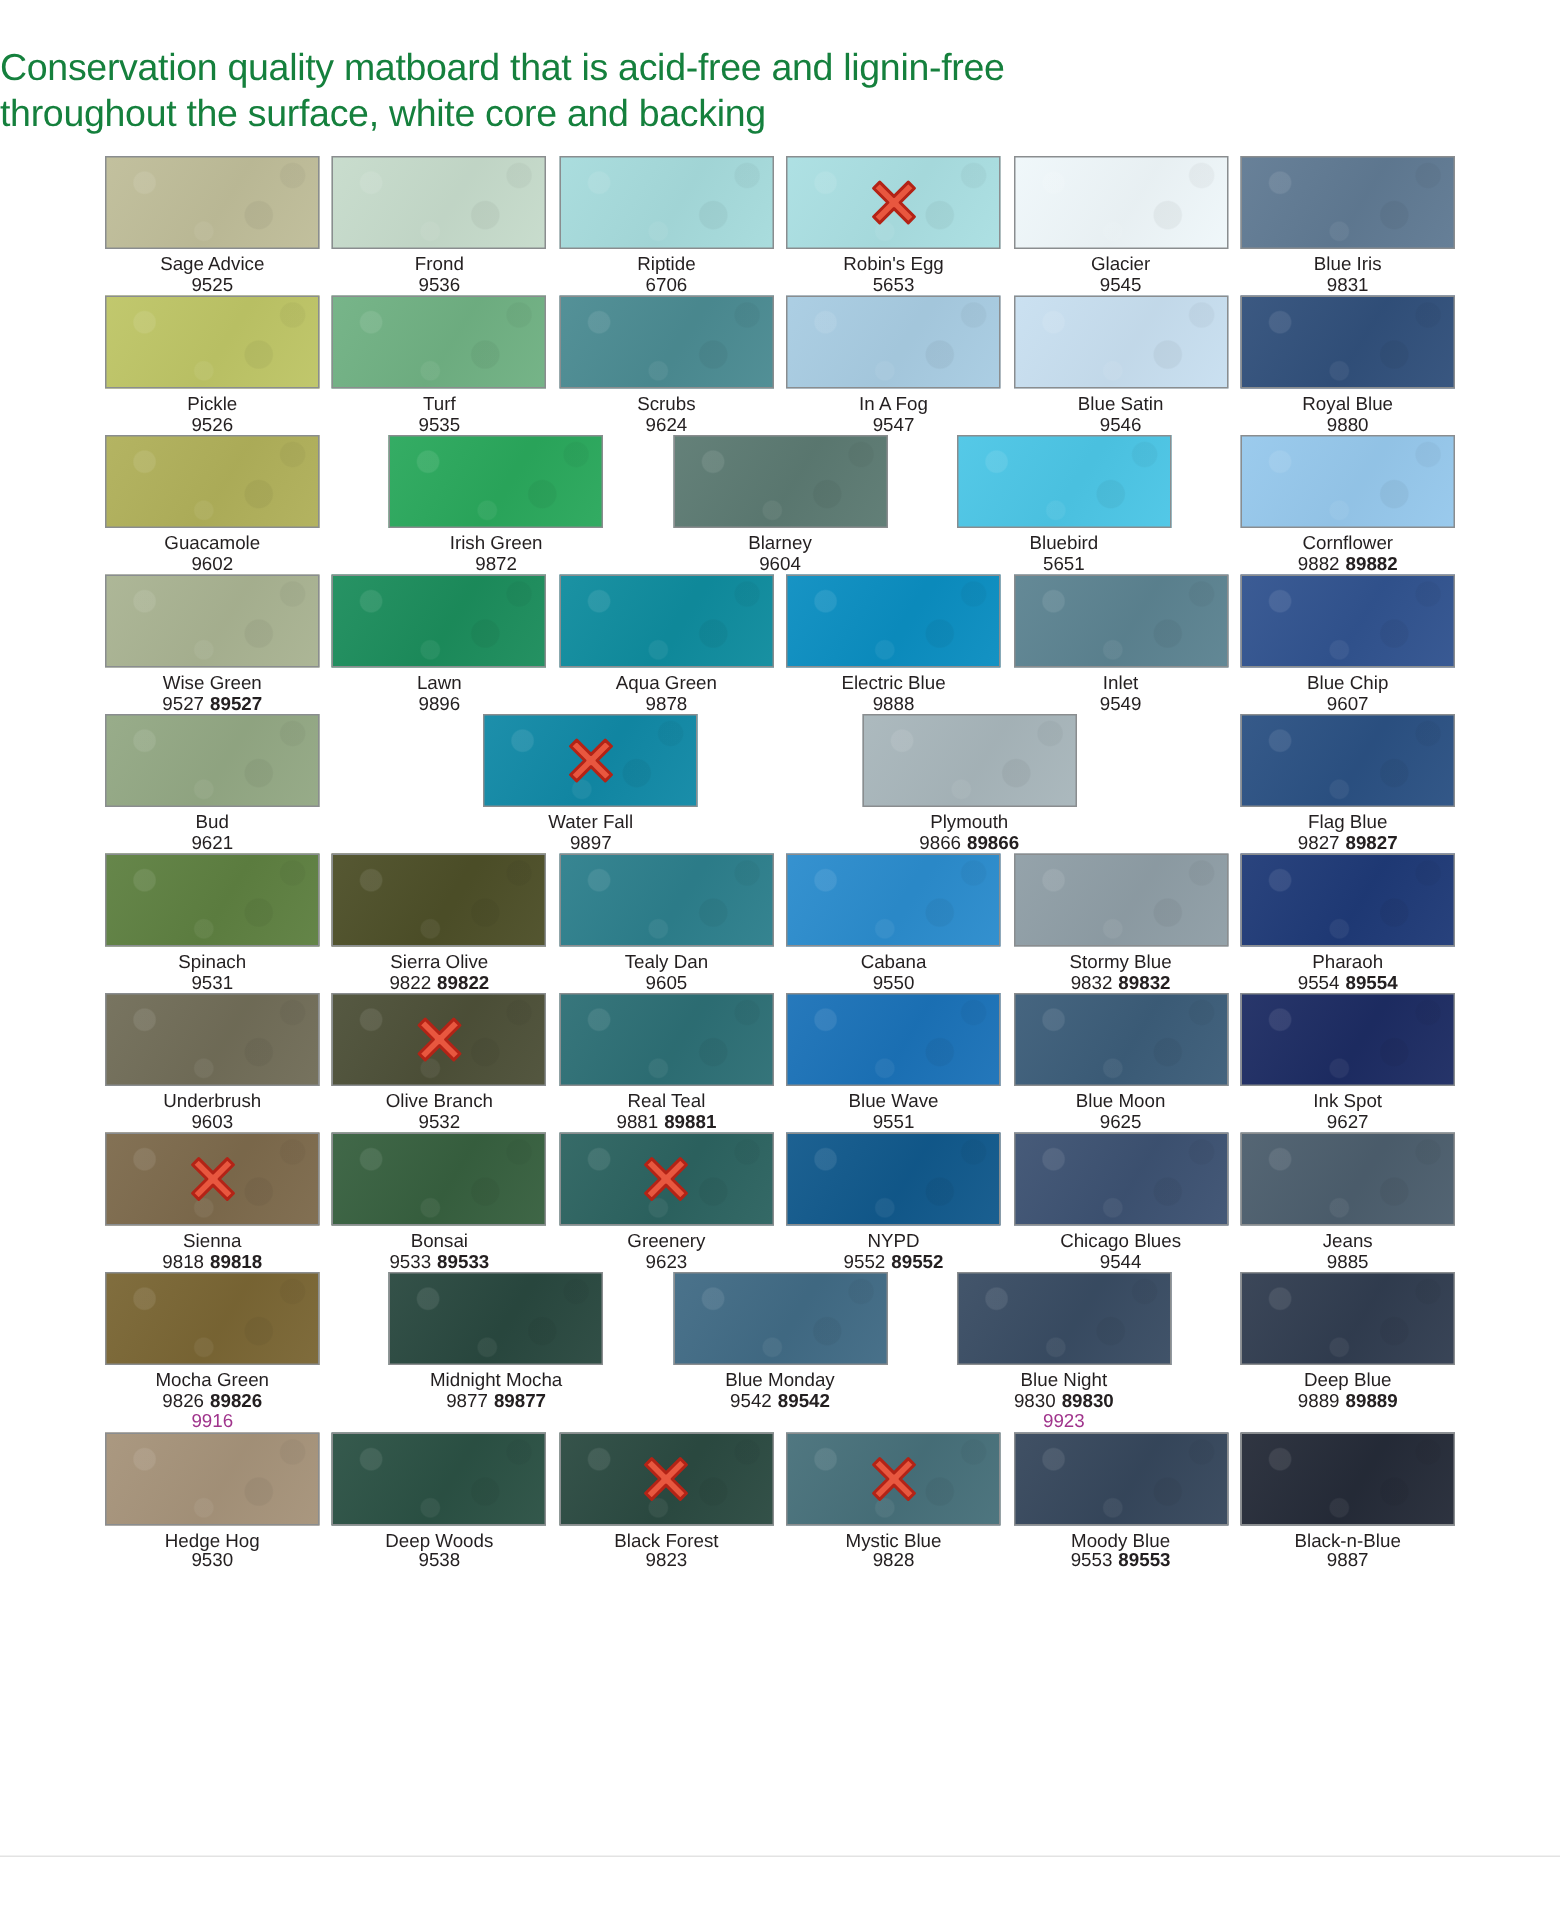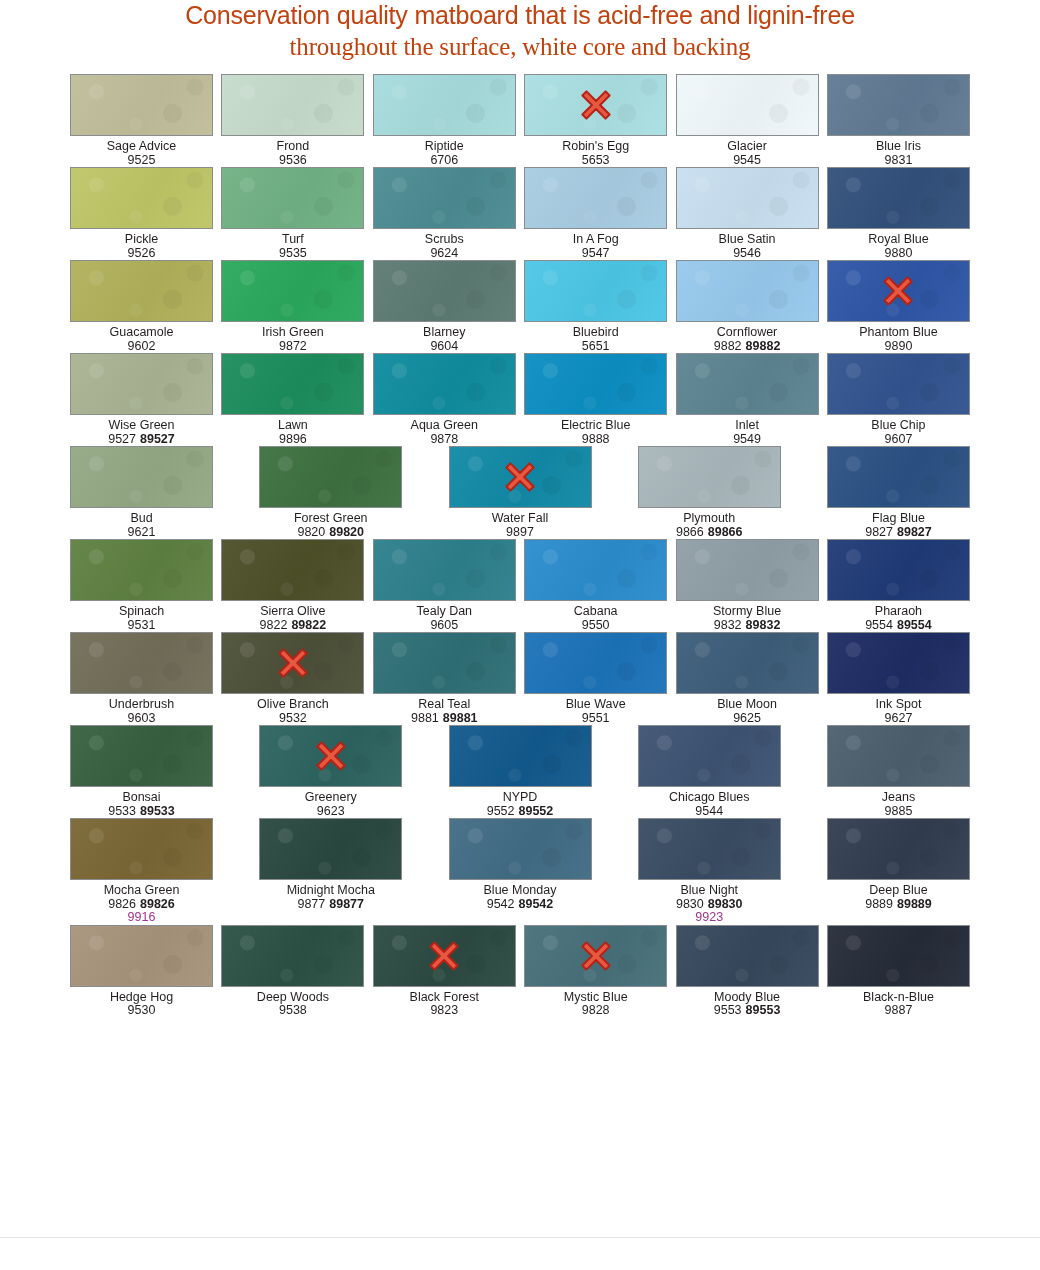--- a/index.html
+++ b/index.html
@@ -19,28 +19,28 @@
   .page {
     width: 1040px;
     height: 1270px;
     box-sizing: border-box;
     padding: 0;
     position: relative;
     background: #fff;
   }
 
   .headline {
-    text-align: center;
     font-size: 25px;
     line-height: 31px;
     font-weight: 400;
-    color: #c2410c;
+    color: #15803d;
+    padding-top: 30px;
     letter-spacing: -0.2px;
   }
-  .headline .l2 { display: block; font-family: Liberation Serif, serif; }
+  .headline .l2 { display: block; }
 
   .grid {
     margin: 0 auto;
     padding-top: 12px;
     width: 900px;
   }
 
   .swatch-row {
     display: flex;
     justify-content: space-between;
@@ -296,32 +296,20 @@
         </div>
         <div class="cell">
           <div class="chip-wrap">
             <div class="chip" title="Cornflower" style="background: rgb(150, 200, 236);"></div>
           </div>
           <div class="labels">
             <span class="sw-name">Cornflower</span>
             <span class="codes"><span>9882</span><span class="code-sep"></span><span class="code-bold">89882</span></span>
           </div>
         </div>
-        <div class="cell">
-          <div class="chip-wrap">
-            <div class="chip" title="Phantom Blue" style="background: rgb(46, 86, 166);"></div>
-            <svg class="xmark" viewBox="0 0 100 100">
-              <path d="M22 10 L50 38 L78 10 L90 22 L62 50 L90 78 L78 90 L50 62 L22 90 L10 78 L38 50 L10 22 Z" fill="#E8573F" stroke="#B32316" stroke-width="6" stroke-linejoin="round"></path>
-            </svg>
-          </div>
-          <div class="labels">
-            <span class="sw-name">Phantom Blue</span>
-            <span class="codes"><span>9890</span></span>
-          </div>
-        </div>
       </div>
       <div class="swatch-row">
         <div class="cell">
           <div class="chip-wrap">
             <div class="chip" title="Wise Green" style="background: rgb(169, 179, 146);"></div>
           </div>
           <div class="labels">
             <span class="sw-name">Wise Green</span>
             <span class="codes"><span>9527</span><span class="code-sep"></span><span class="code-bold">89527</span></span>
           </div>
@@ -373,29 +361,20 @@
         </div>
       </div>
       <div class="swatch-row">
         <div class="cell">
           <div class="chip-wrap">
             <div class="chip" title="Bud" style="background: rgb(147, 168, 132);"></div>
           </div>
           <div class="labels">
             <span class="sw-name">Bud</span>
             <span class="codes"><span>9621</span></span>
-          </div>
-        </div>
-        <div class="cell">
-          <div class="chip-wrap">
-            <div class="chip" title="Forest Green" style="background: rgb(61, 112, 64);"></div>
-          </div>
-          <div class="labels">
-            <span class="sw-name">Forest Green</span>
-            <span class="codes"><span>9820</span><span class="code-sep"></span><span class="code-bold">89820</span></span>
           </div>
         </div>
         <div class="cell">
           <div class="chip-wrap">
             <div class="chip" title="Water Fall" style="background: rgb(17, 137, 166);"></div>
             <svg class="xmark" viewBox="0 0 100 100">
               <path d="M22 10 L50 38 L78 10 L90 22 L62 50 L90 78 L78 90 L50 62 L22 90 L10 78 L38 50 L10 22 Z" fill="#E8573F" stroke="#B32316" stroke-width="6" stroke-linejoin="round"></path>
             </svg>
           </div>
           <div class="labels">
@@ -533,20 +512,32 @@
           </div>
           <div class="labels">
             <span class="sw-name">Ink Spot</span>
             <span class="codes"><span>9627</span></span>
           </div>
         </div>
       </div>
       <div class="swatch-row">
         <div class="cell">
           <div class="chip-wrap">
+            <div class="chip" title="Sienna" style="background: rgb(125, 106, 76);"></div>
+            <svg class="xmark" viewBox="0 0 100 100">
+              <path d="M22 10 L50 38 L78 10 L90 22 L62 50 L90 78 L78 90 L50 62 L22 90 L10 78 L38 50 L10 22 Z" fill="#E8573F" stroke="#B32316" stroke-width="6" stroke-linejoin="round"></path>
+            </svg>
+          </div>
+          <div class="labels">
+            <span class="sw-name">Sienna</span>
+            <span class="codes"><span>9818</span><span class="code-sep"></span><span class="code-bold">89818</span></span>
+          </div>
+        </div>
+        <div class="cell">
+          <div class="chip-wrap">
             <div class="chip" title="Bonsai" style="background: rgb(55, 96, 63);"></div>
           </div>
           <div class="labels">
             <span class="sw-name">Bonsai</span>
             <span class="codes"><span>9533</span><span class="code-sep"></span><span class="code-bold">89533</span></span>
           </div>
         </div>
         <div class="cell">
           <div class="chip-wrap">
             <div class="chip" title="Greenery" style="background: rgb(44, 99, 96);"></div>

